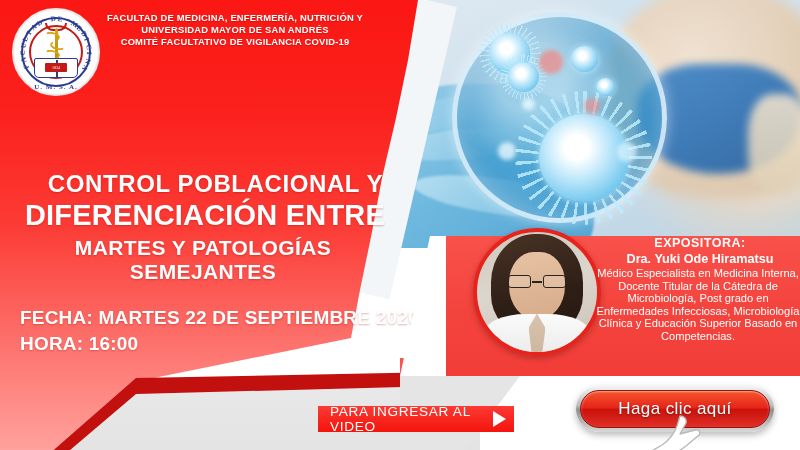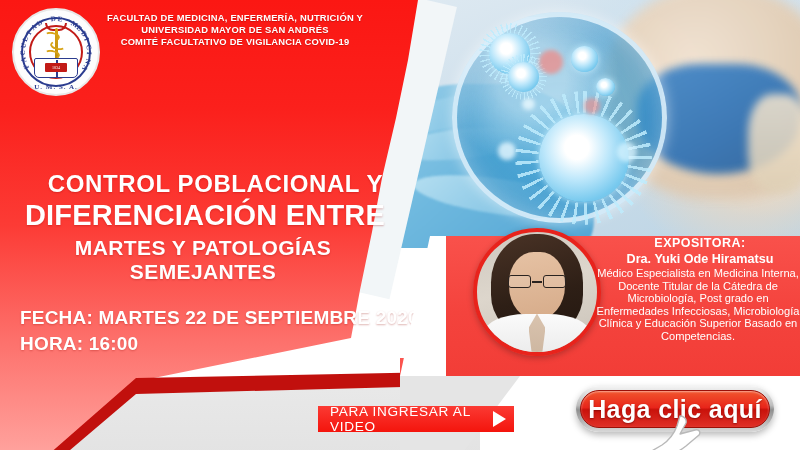--- a/index.html
+++ b/index.html
@@ -318,21 +318,21 @@
     box-shadow:0 3px 7px rgba(0,0,0,.28);
   }
   .cta-inner {
     width:100%; height:100%; border-radius:20px;
     background:linear-gradient(180deg,#f2562d 0%, #e8251a 46%, #c9120b 52%, #e03027 100%);
     display:flex; align-items:center; justify-content:center;
     border:1px solid #9b1008;
     box-shadow:inset 0 1px 2px rgba(255,255,255,.5);
   }
   .cta-label {
-    color:#ffffff; font-size:25px; font-weight:bold; letter-spacing:.4px;
+    color:#ffffff; font-size:17px; font-weight:normal; letter-spacing:.4px;
     text-shadow:0 1px 2px rgba(90,0,0,.55);
   }
   .hand-cursor {
     position:absolute; left:650px; top:414px; width:52px; height:46px;
   }
   .hand-cursor svg { display:block; }
 
   
   .deco-red-1 {
     position:absolute; left:400px; top:358px; width:52px; height:36px;

